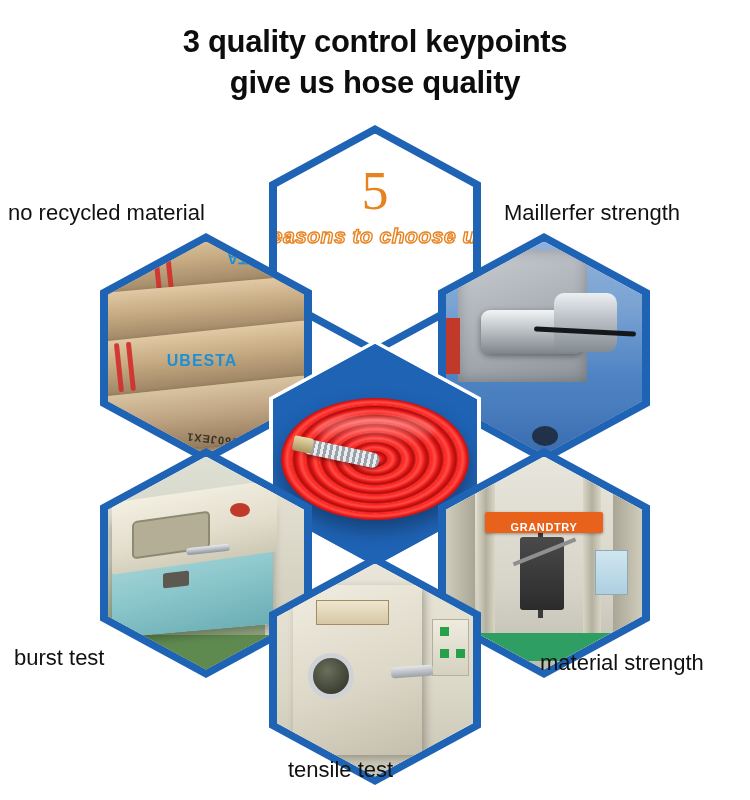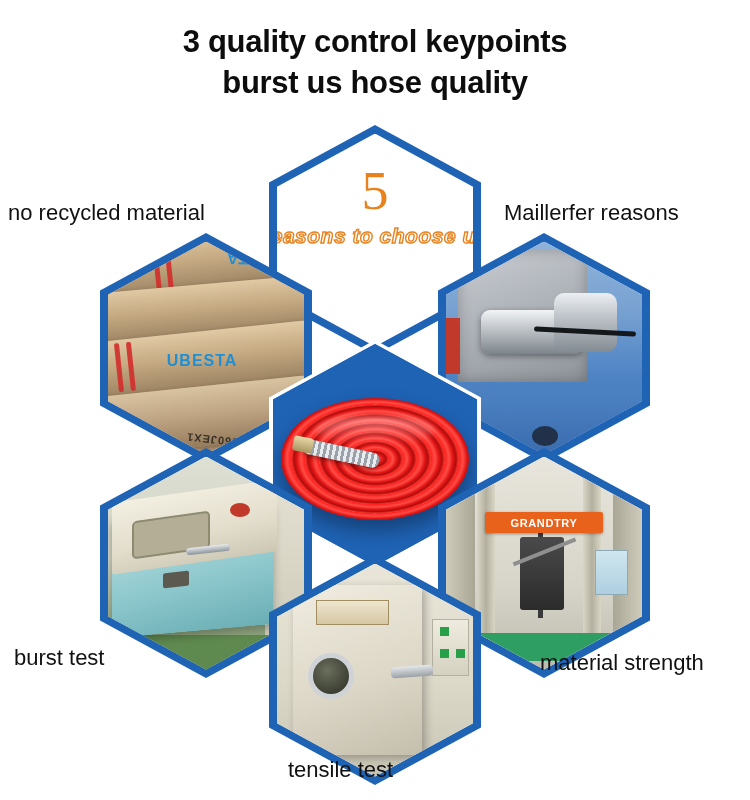--- a/index.html
+++ b/index.html
@@ -269,21 +269,21 @@
     position: absolute; left: 0; top: 0; width: 15%; height: 100%;
     background: linear-gradient(90deg,#cfccbc,#a9a696);
   }
   .ts-cabr {
     position: absolute; right: 0; top: 0; width: 15%; height: 100%;
     background: linear-gradient(90deg,#a9a696,#cfccbc);
   }
   .ts-banner {
     position: absolute; left: 20%; top: 26%; width: 60%; height: 10%;
     background: #e8621c; border-radius: 2px;
-    display: flex; align-items: center; justify-content: center;
+    display: flex; align-items: flex-end; justify-content: center;
     box-shadow: 0 1px 3px rgba(0,0,0,.35);
   }
   .ts-banner span {
     color: #ffffff; font-weight: bold; font-size: 11px; letter-spacing: .6px;
   }
   .ts-grip {
     position: absolute; left: 38%; top: 38%; width: 22%; height: 34%;
     background: linear-gradient(180deg,#4a4a4a,#2b2b2b);
     border-radius: 3px;
   }
@@ -353,21 +353,21 @@
   #cap-maillerfer      { left: 504px; top: 200px; }
   #cap-burst           { left: 14px;  top: 645px; }
   #cap-tensile         { left: 540px; top: 650px; }
   #cap-ageing          { left: 288px; top: 757px; }
 </style>
 </head>
 <body>
 
 <div id="title-block">
   <span class="title-line">3 quality control keypoints</span>
-  <span class="title-line">burst us hose quality</span>
+  <span class="title-line">give us hose quality</span>
 </div>
 
 <div id="honeycomb">
 
   <div class="hex" id="hex-center-top">
     <div class="hex-inner">
       <div class="ct-content">
         <div id="big-five">5</div>
         <div id="reasons-text">reasons to choose us</div>
       </div>
@@ -466,16 +466,16 @@
         <div class="ov-plate"></div>
         <div class="ov-window"></div>
         <div class="ov-handle"></div>
       </div>
     </div>
   </div>
 
 </div>
 
 <div class="caption" id="cap-no-recycled">no recycled material</div>
-<div class="caption" id="cap-maillerfer">Maillerfer reasons</div>
+<div class="caption" id="cap-maillerfer">Maillerfer strength</div>
 <div class="caption" id="cap-burst">burst test</div>
 <div class="caption" id="cap-tensile">material strength</div>
 <div class="caption" id="cap-ageing">tensile test</div>
 
 </body></html>

